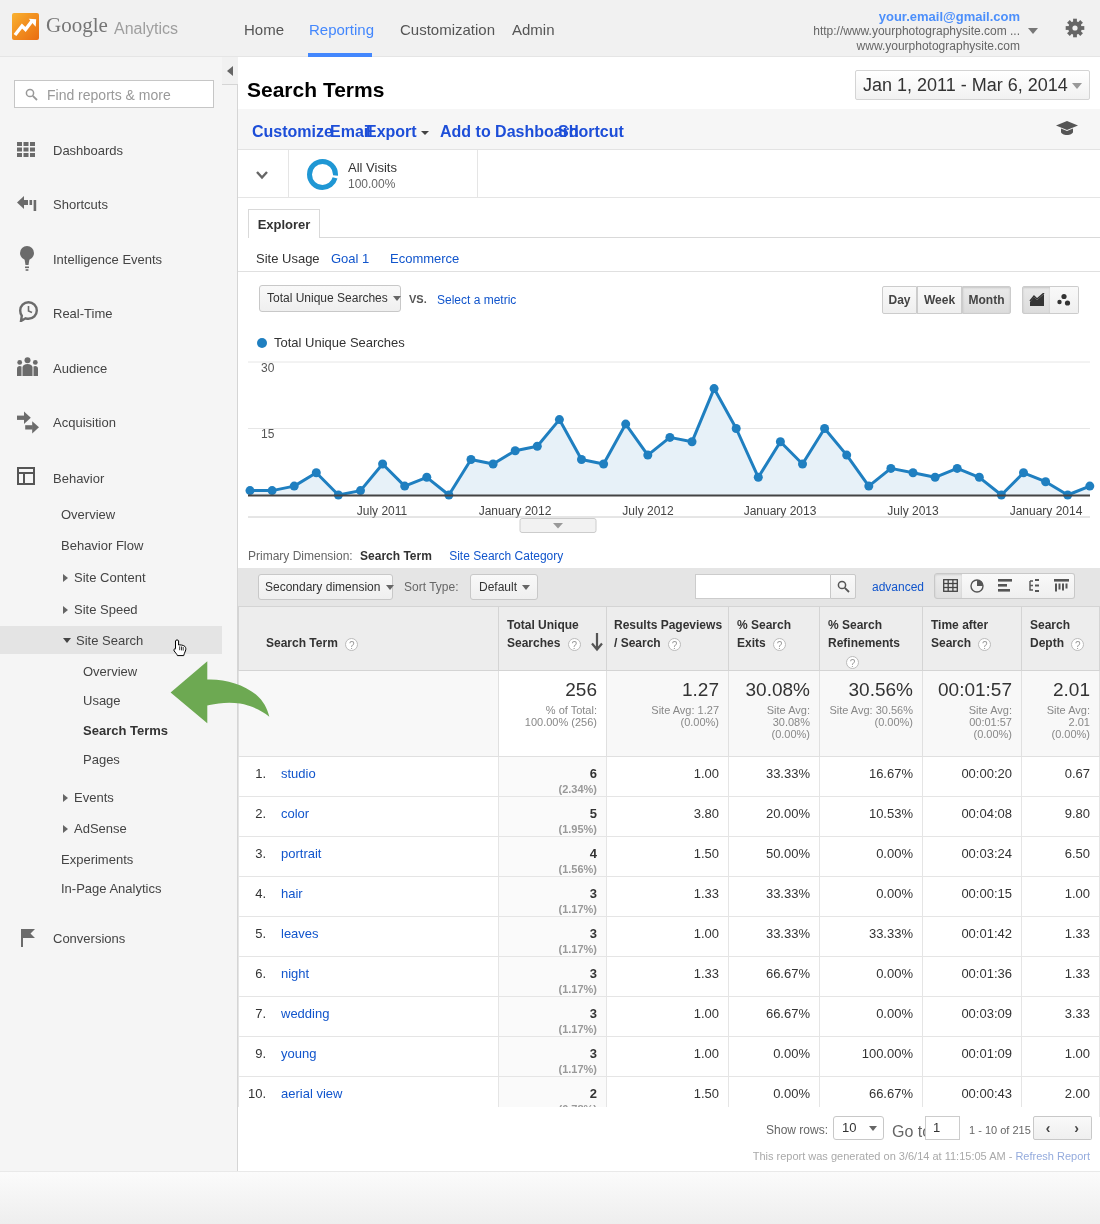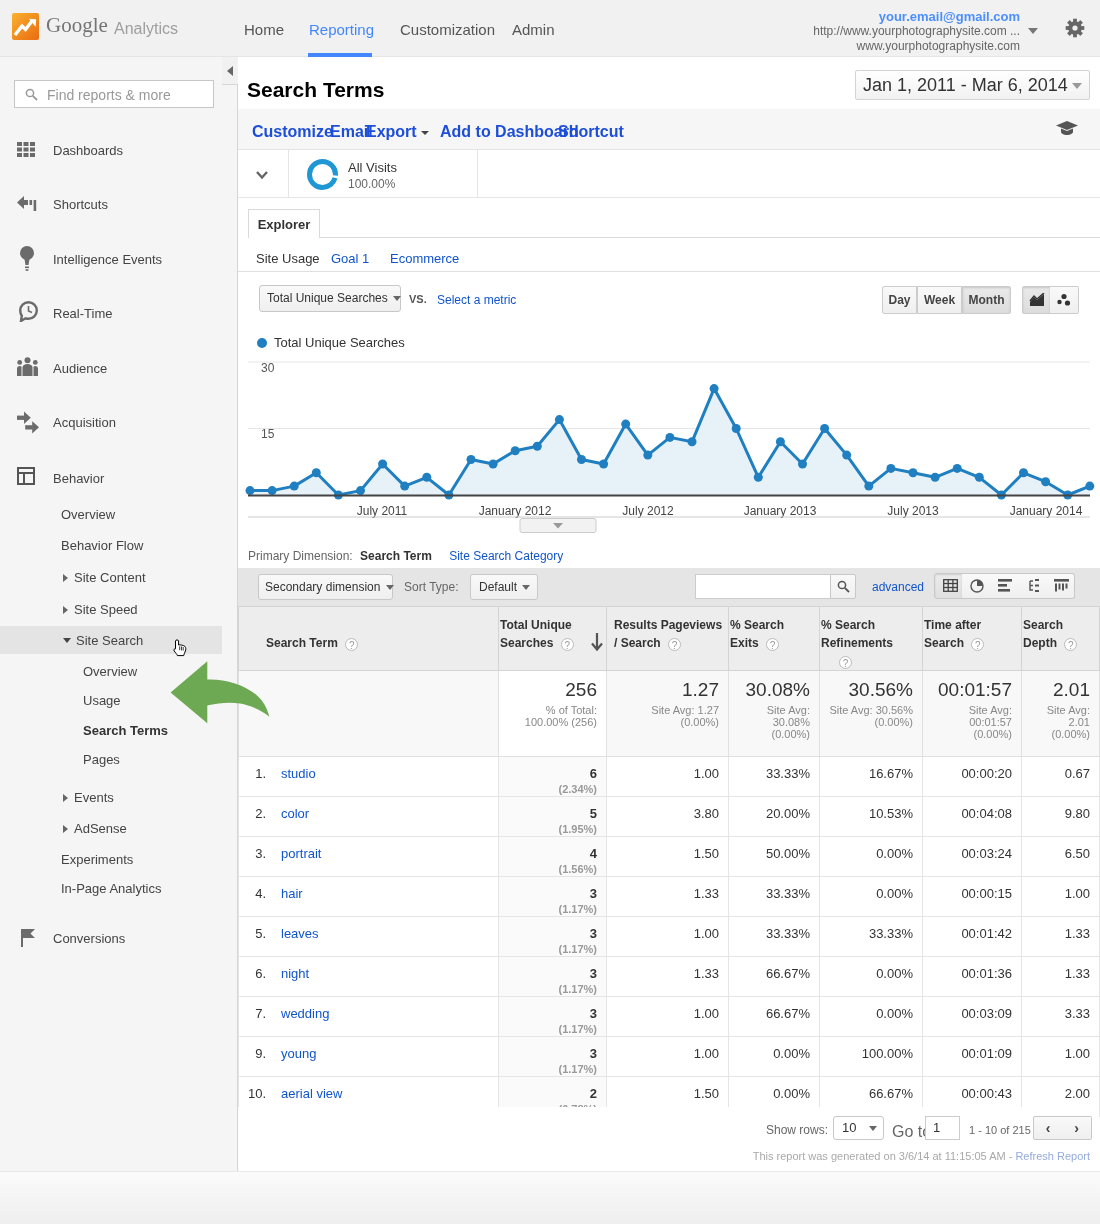--- a/index.html
+++ b/index.html
@@ -57,21 +57,21 @@
 #legend { position:absolute; left:238px; top:330px; width:862px; height:25px; }
 #legdot { position:absolute; left:19px; top:8px; width:10px; height:10px; border-radius:50%; background:#1f7fc0; }
 #legtext { position:absolute; left:36px; top:5px; font-size:13px; color:#333; }
 
 a.blue { color:#15c; text-decoration:none; }
 
 
 #tablewrap { position:absolute; left:238px; top:606px; width:861px; }
 table { border-collapse:collapse; table-layout:fixed; width:861px; }
 th, td { border:1px solid #e0e0e0; vertical-align:top; overflow:hidden; }
-thead th { background:#ededed; border-color:#d4d4d4; font-size:12px; color:#333; text-align:left; font-weight:bold; padding:9px 8px 0 1px; height:64px; position:relative; line-height:1.5; }
+thead th { background:#ededed; border-color:#d4d4d4; font-size:12px; color:#333; text-align:left; font-weight:bold; padding:9px 8px 0 8px; height:64px; position:relative; line-height:1.5; }
 tr.summary td { height:86px; background:#f8f8f8; font-size:11px; color:#888; text-align:right; padding:8px 9px 0 4px; }
 tr.summary td .big { font-size:19px; color:#333; display:block; margin-bottom:3px; }
 tr.datarow td { height:35px; font-size:13px; color:#333; text-align:right; padding:9px 9px 0 4px; border-color:#e5e5e5; }
 tr.datarow td.c1 { text-align:left; padding-left:0; }
 tr.datarow td.sorted { background:#fafafa;padding-left:44px; }
 .rank { display:inline-block; width:27px; text-align:right; margin-right:15px; color:#333; }
 .pctgray { color:#999; font-size:11px; font-weight:bold; display:inline-block; width:44px; text-align:right; }
 .qm { display:inline-block; width:13px; height:13px; border-radius:50%; background:#fff; border:1px solid #bbb; color:#999; font-size:10px; font-weight:normal; text-align:center; line-height:13px; vertical-align:-2px; margin-left:4px; }
 
 #footctl { position:absolute; left:238px; top:1107px; width:861px; height:40px; background:#fff; }

